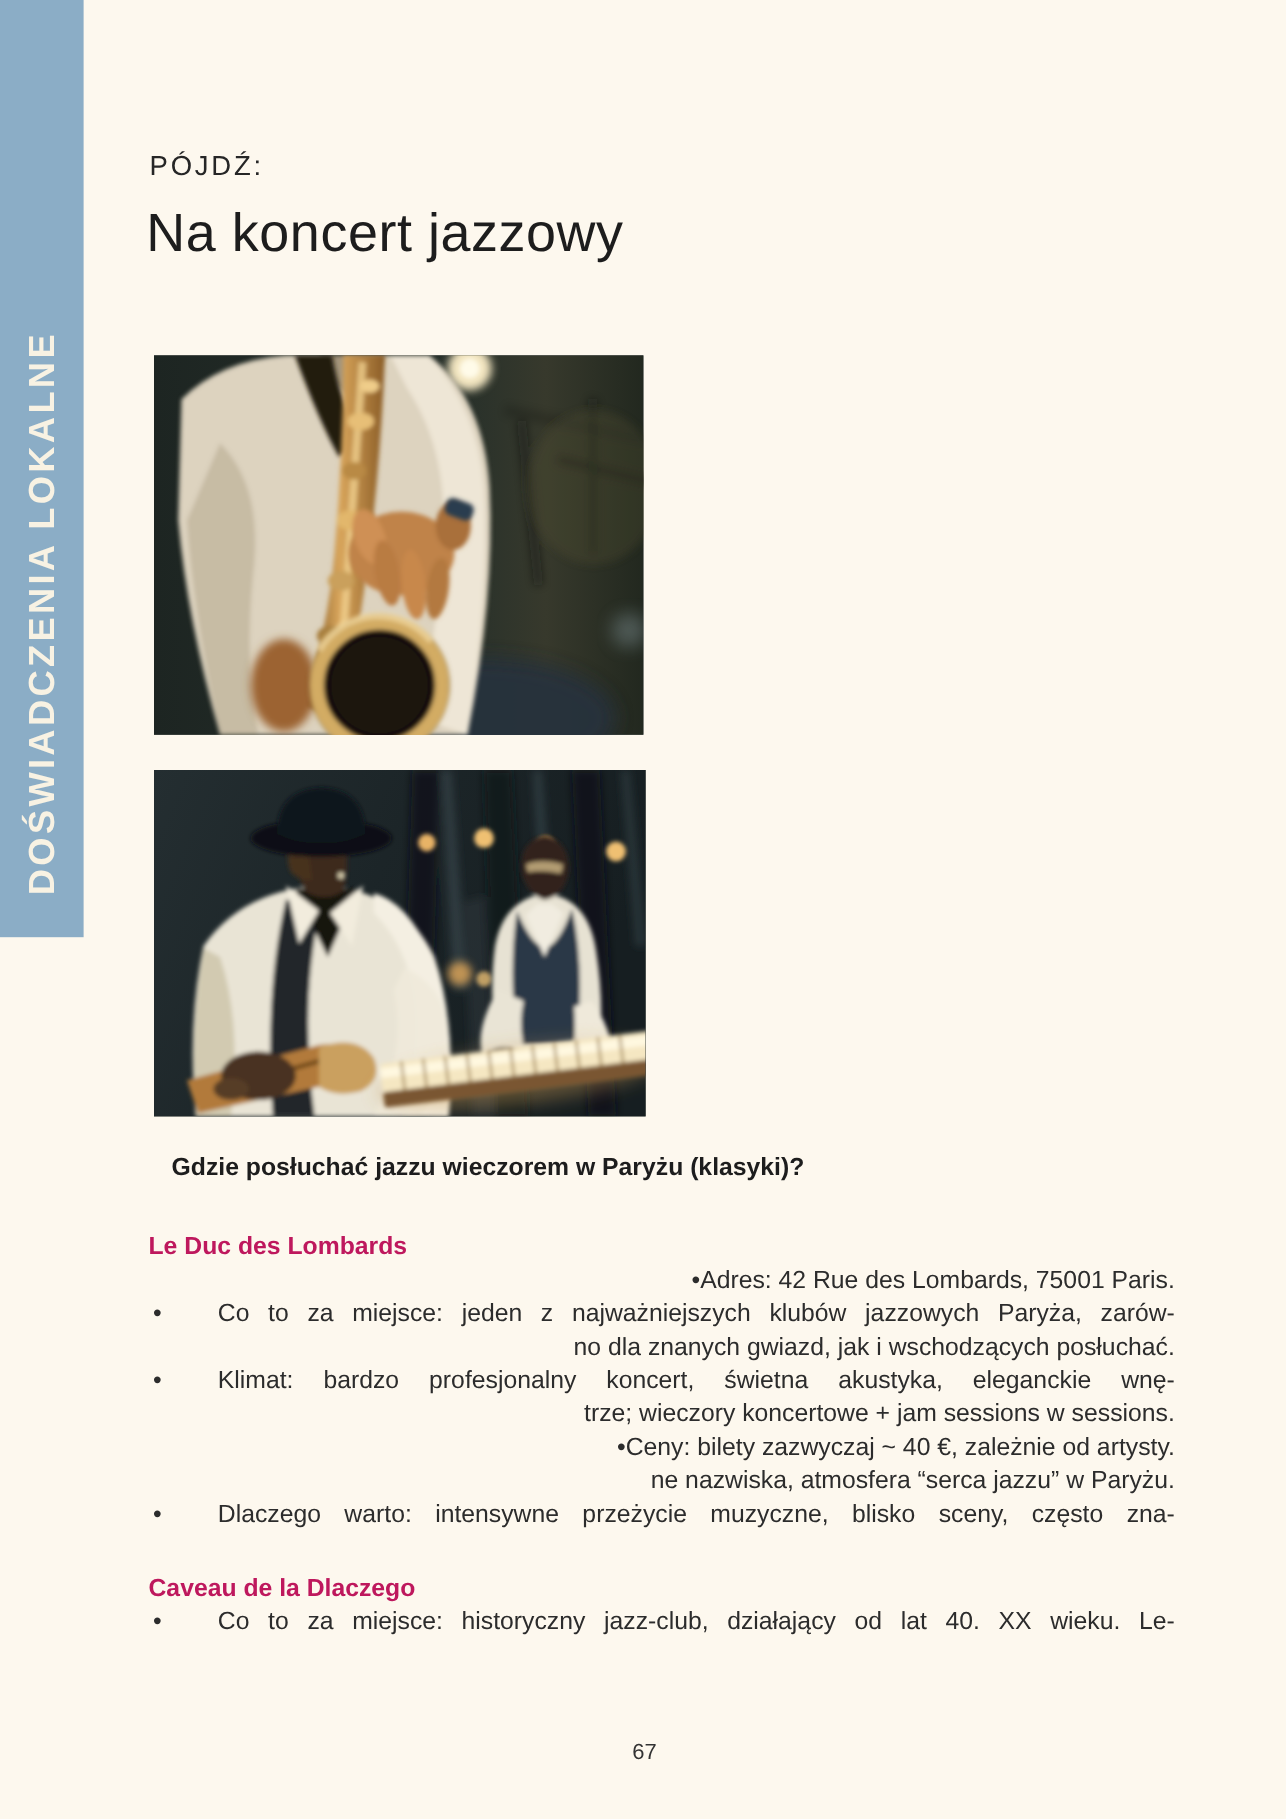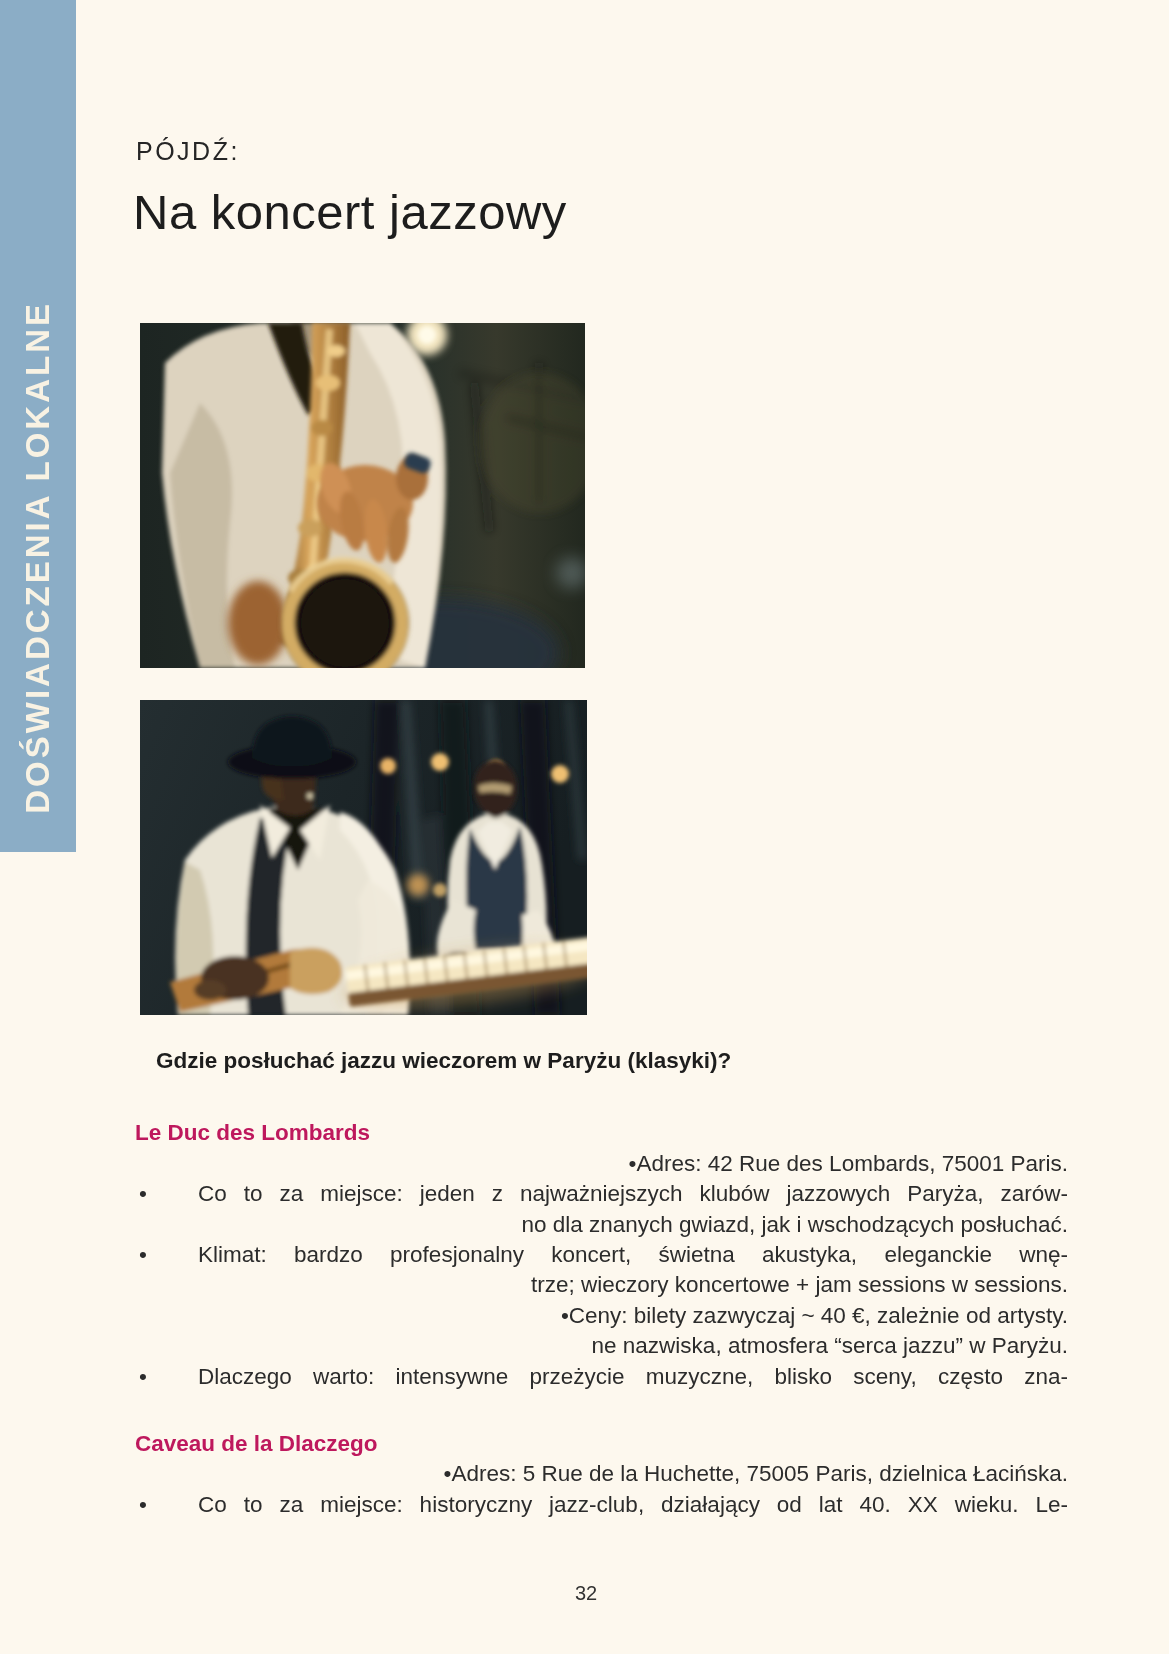--- a/index.html
+++ b/index.html
@@ -314,21 +314,20 @@
           <div class="vline bulleted"><span class="bullet">•</span><span class="vtext">Ceny: bilety zazwyczaj ~ 40 €, zależnie od artysty.</span></div>
           <div class="vline"><span class="vtext">ne nazwiska, atmosfera “serca jazzu” w Paryżu.</span></div>
           <div class="vline bulleted stretch"><span class="bullet">•</span><span class="vtext">Dlaczego warto: intensywne przeżycie muzyczne, blisko sceny, często zna-</span></div>
         </div>
     </div>
 
     <div class="venue venue-2">
       <div class="venue-name">Caveau de la Dlaczego</div>
       <div class="vlines">
 
-      <div class="vline bulleted"><span class="bullet">•</span><span class="vtext">Adres: 5 Rue de la Huchette, 75005 Paris, dzielnica Łacińska.</span></div>
           <div class="vline bulleted stretch"><span class="bullet">•</span><span class="vtext">Co to za miejsce: historyczny jazz-club, działający od lat 40. XX wieku. Le-</span></div>
         </div>
     </div>
   </div>
 
-  <div class="page-number">32</div>
+  <div class="page-number">67</div>
 
 </div>
 
 </body></html>

